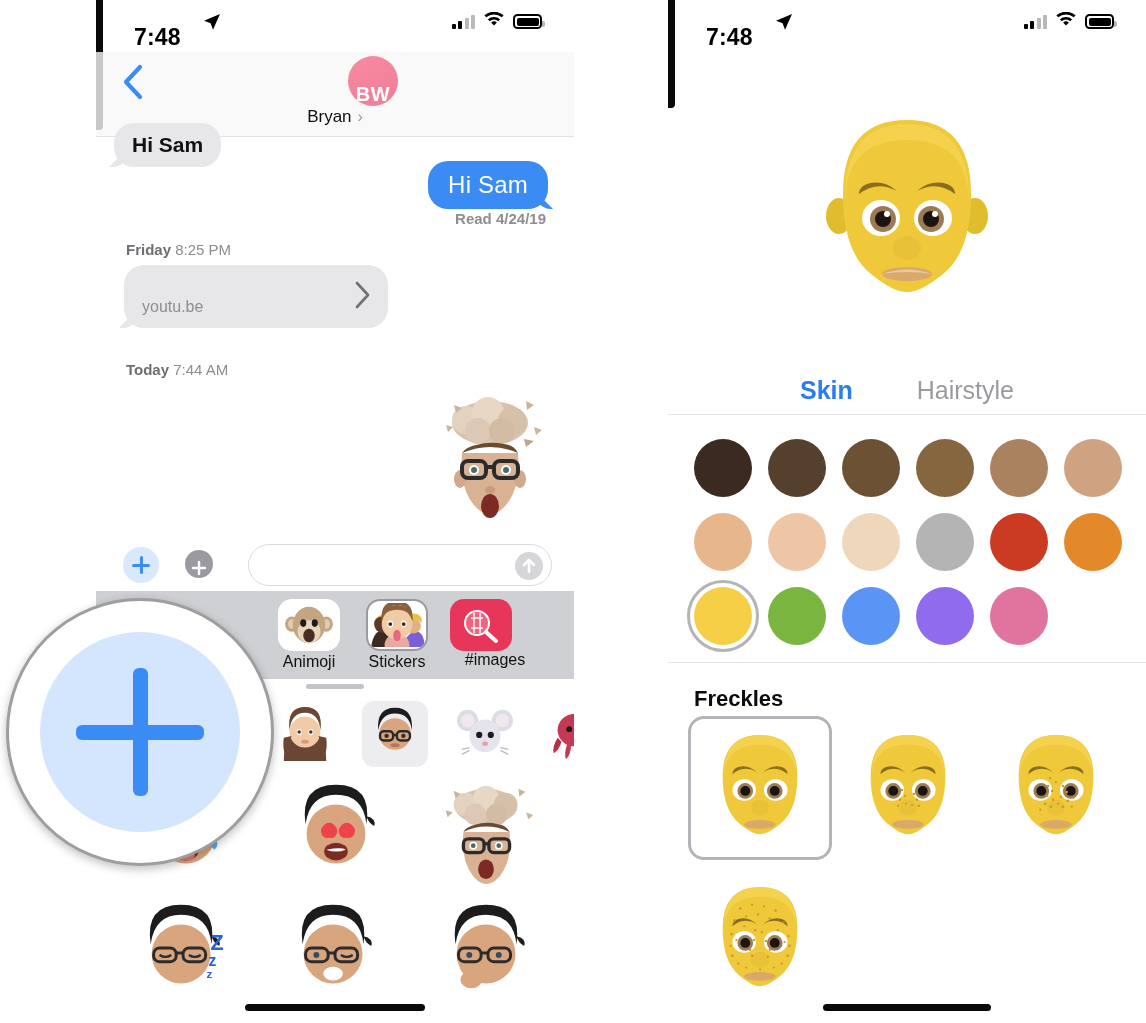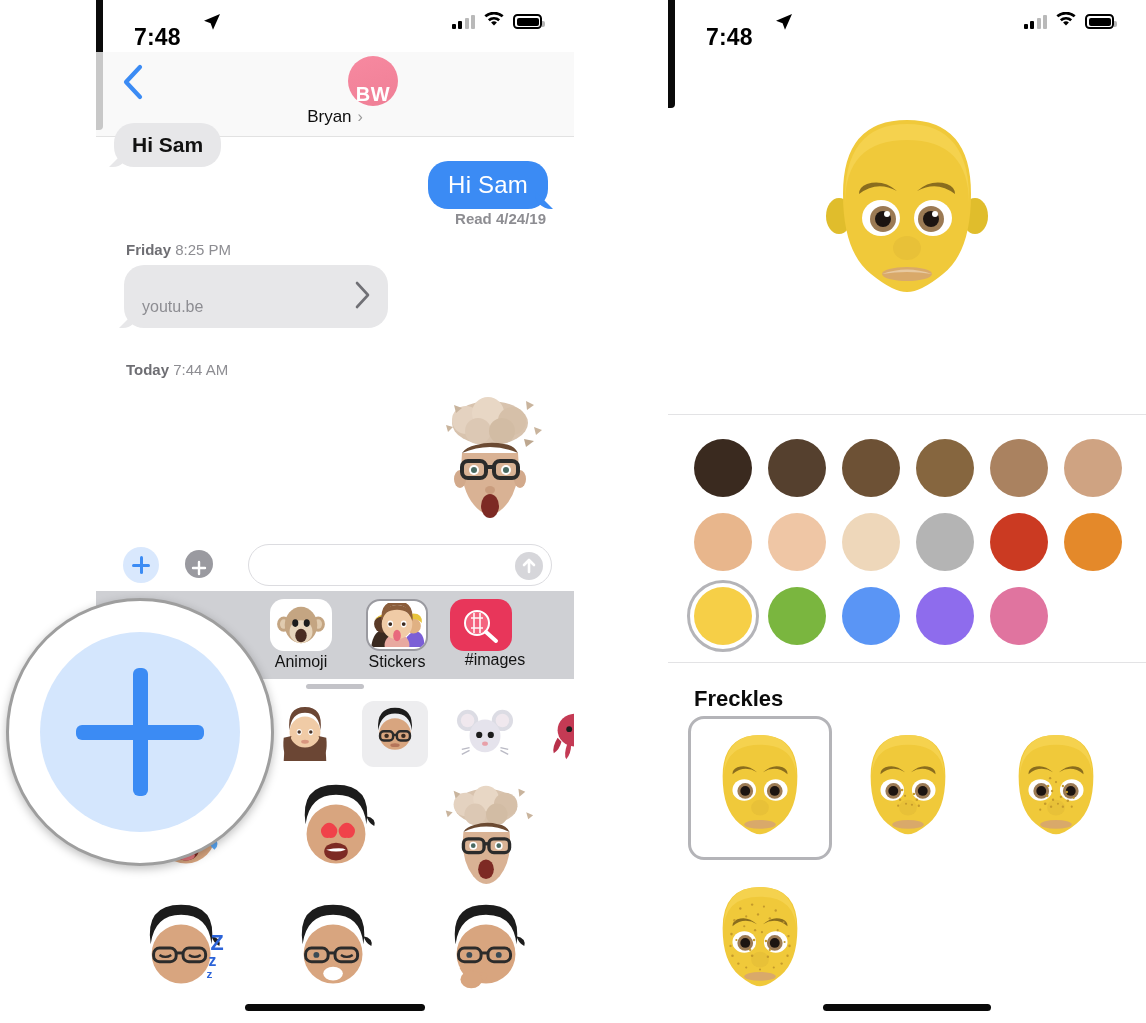--- a/index.html
+++ b/index.html
@@ -139,21 +139,21 @@
   .app {
     position: absolute; top: 8px; width: 90px; text-align: center;
   }
   .app-icon-wrap {
     width: 62px; height: 52px; margin: 0 auto 2px auto;
     border-radius: 14px; background: #fff; overflow: hidden;
     display: flex; align-items: center; justify-content: center; position: relative;
   }
   .app-icon-wrap.sel { border: 2px solid #9a9aa0; }
   .app-label { font-size: 16px; color: #111; }
-  .app-1 { left: 160px; }
+  .app-1 { left: 168px; }
   .app-2 { left: 256px; }
   .app-3 { left: 354px; }
   .hashimg {
     width: 62px; height: 52px; border-radius: 14px;
     background: #e8365a; display:flex; align-items:center; justify-content:center;
   }
   .traygrab {
     position: absolute; left: 50%; transform: translateX(-50%);
     bottom: 334px; width: 58px; height: 5px; border-radius: 3px; background: #c3c3c8;
   }
@@ -598,20 +598,24 @@
         <circle cx="76" cy="111" r="8" fill="#1c1411"></circle>
         <circle cx="124" cy="111" r="8" fill="#1c1411"></circle>
         <circle cx="80" cy="106" r="3" fill="#fff"></circle>
         <circle cx="128" cy="106" r="3" fill="#fff"></circle>
         <ellipse cx="100" cy="140" rx="14" ry="12" fill="#e8c138"></ellipse>
         <ellipse cx="100" cy="166" rx="25" ry="7" fill="#d9a96a"></ellipse>
         <path d="M75 166 q25 -9 50 0 q-25 -4 -50 0z" fill="#e8c9a0"></path>
       </svg>
     </div>
 
+    <div class="segtabs">
+      <div class="segtab active">Skin</div>
+      <div class="segtab">Hairstyle</div>
+    </div>
     <div class="hr hr-1"></div>
 
     <div class="swatches">
       <div class="sw-row">
         <span class="sw" style="left:26px;  background:#3a2a1f"></span>
         <span class="sw" style="left:100px; background:#55402e"></span>
         <span class="sw" style="left:174px; background:#6d5135"></span>
         <span class="sw" style="left:248px; background:#86663f"></span>
         <span class="sw" style="left:322px; background:#aa8260"></span>
         <span class="sw" style="left:396px; background:#cfa382"></span>

